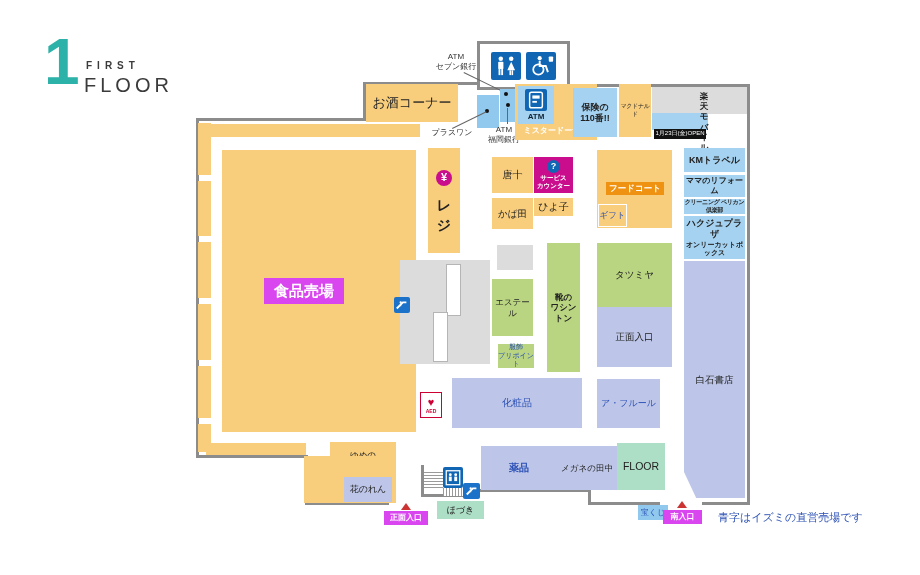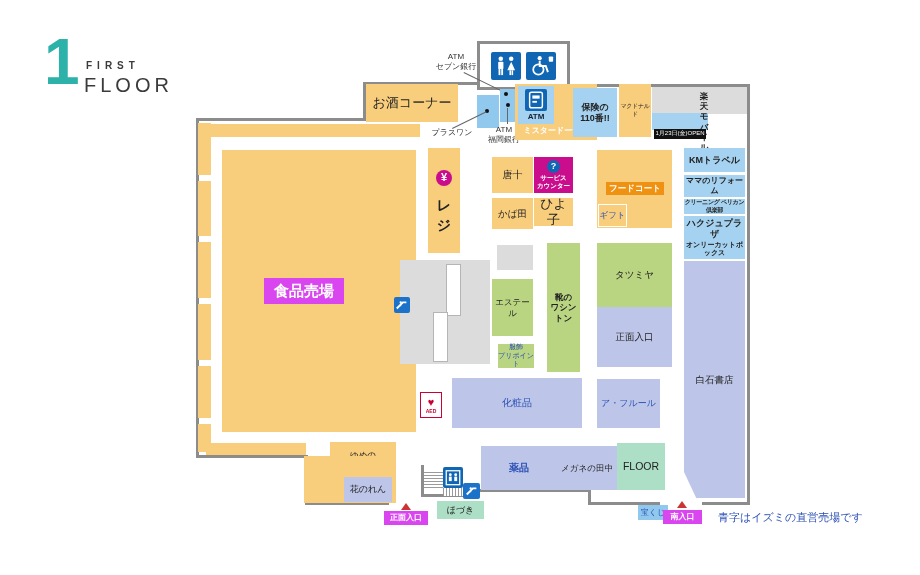--- a/index.html
+++ b/index.html
@@ -148,21 +148,21 @@
 
   <div class="box orange" style="left:492px;top:157px;width:41px;height:36px;font-size:10px;">唐十</div>
   <div class="box magenta" style="left:534px;top:157px;width:39px;height:36px;gap:1px;">
     <div class="tile" style="width:13px;height:13px;border-radius:50%;font-size:9px;font-weight:bold;color:#fff;">
       <span>?</span>
     </div>
     <span class="pre" style="font-size:6.5px;font-weight:bold;">サービス
 カウンター</span>
   </div>
   <div class="box orange" style="left:492px;top:198px;width:41px;height:31px;font-size:9.5px;">かば田</div>
-  <div class="box orange" style="left:534px;top:198px;width:39px;height:28px;font-size:13px;">ひよ子</div>
+  <div class="box orange" style="left:534px;top:198px;width:39px;height:18px;font-size:10px;">ひよ子</div>
 
   <div class="box orange" style="left:597px;top:150px;width:75px;height:78px;">
     <div class="box" style="left:9px;top:32px;width:58px;height:13px;background:#ef9212;color:#fff;font-size:8.5px;font-weight:bold;">
       <span>フードコート</span>
     </div>
     <div class="box tblue" style="left:1px;bottom:1px;width:29px;height:23px;border:1px solid #fff;font-size:8.5px;">
       <span>ギフト</span>
     </div>
   </div>
 

